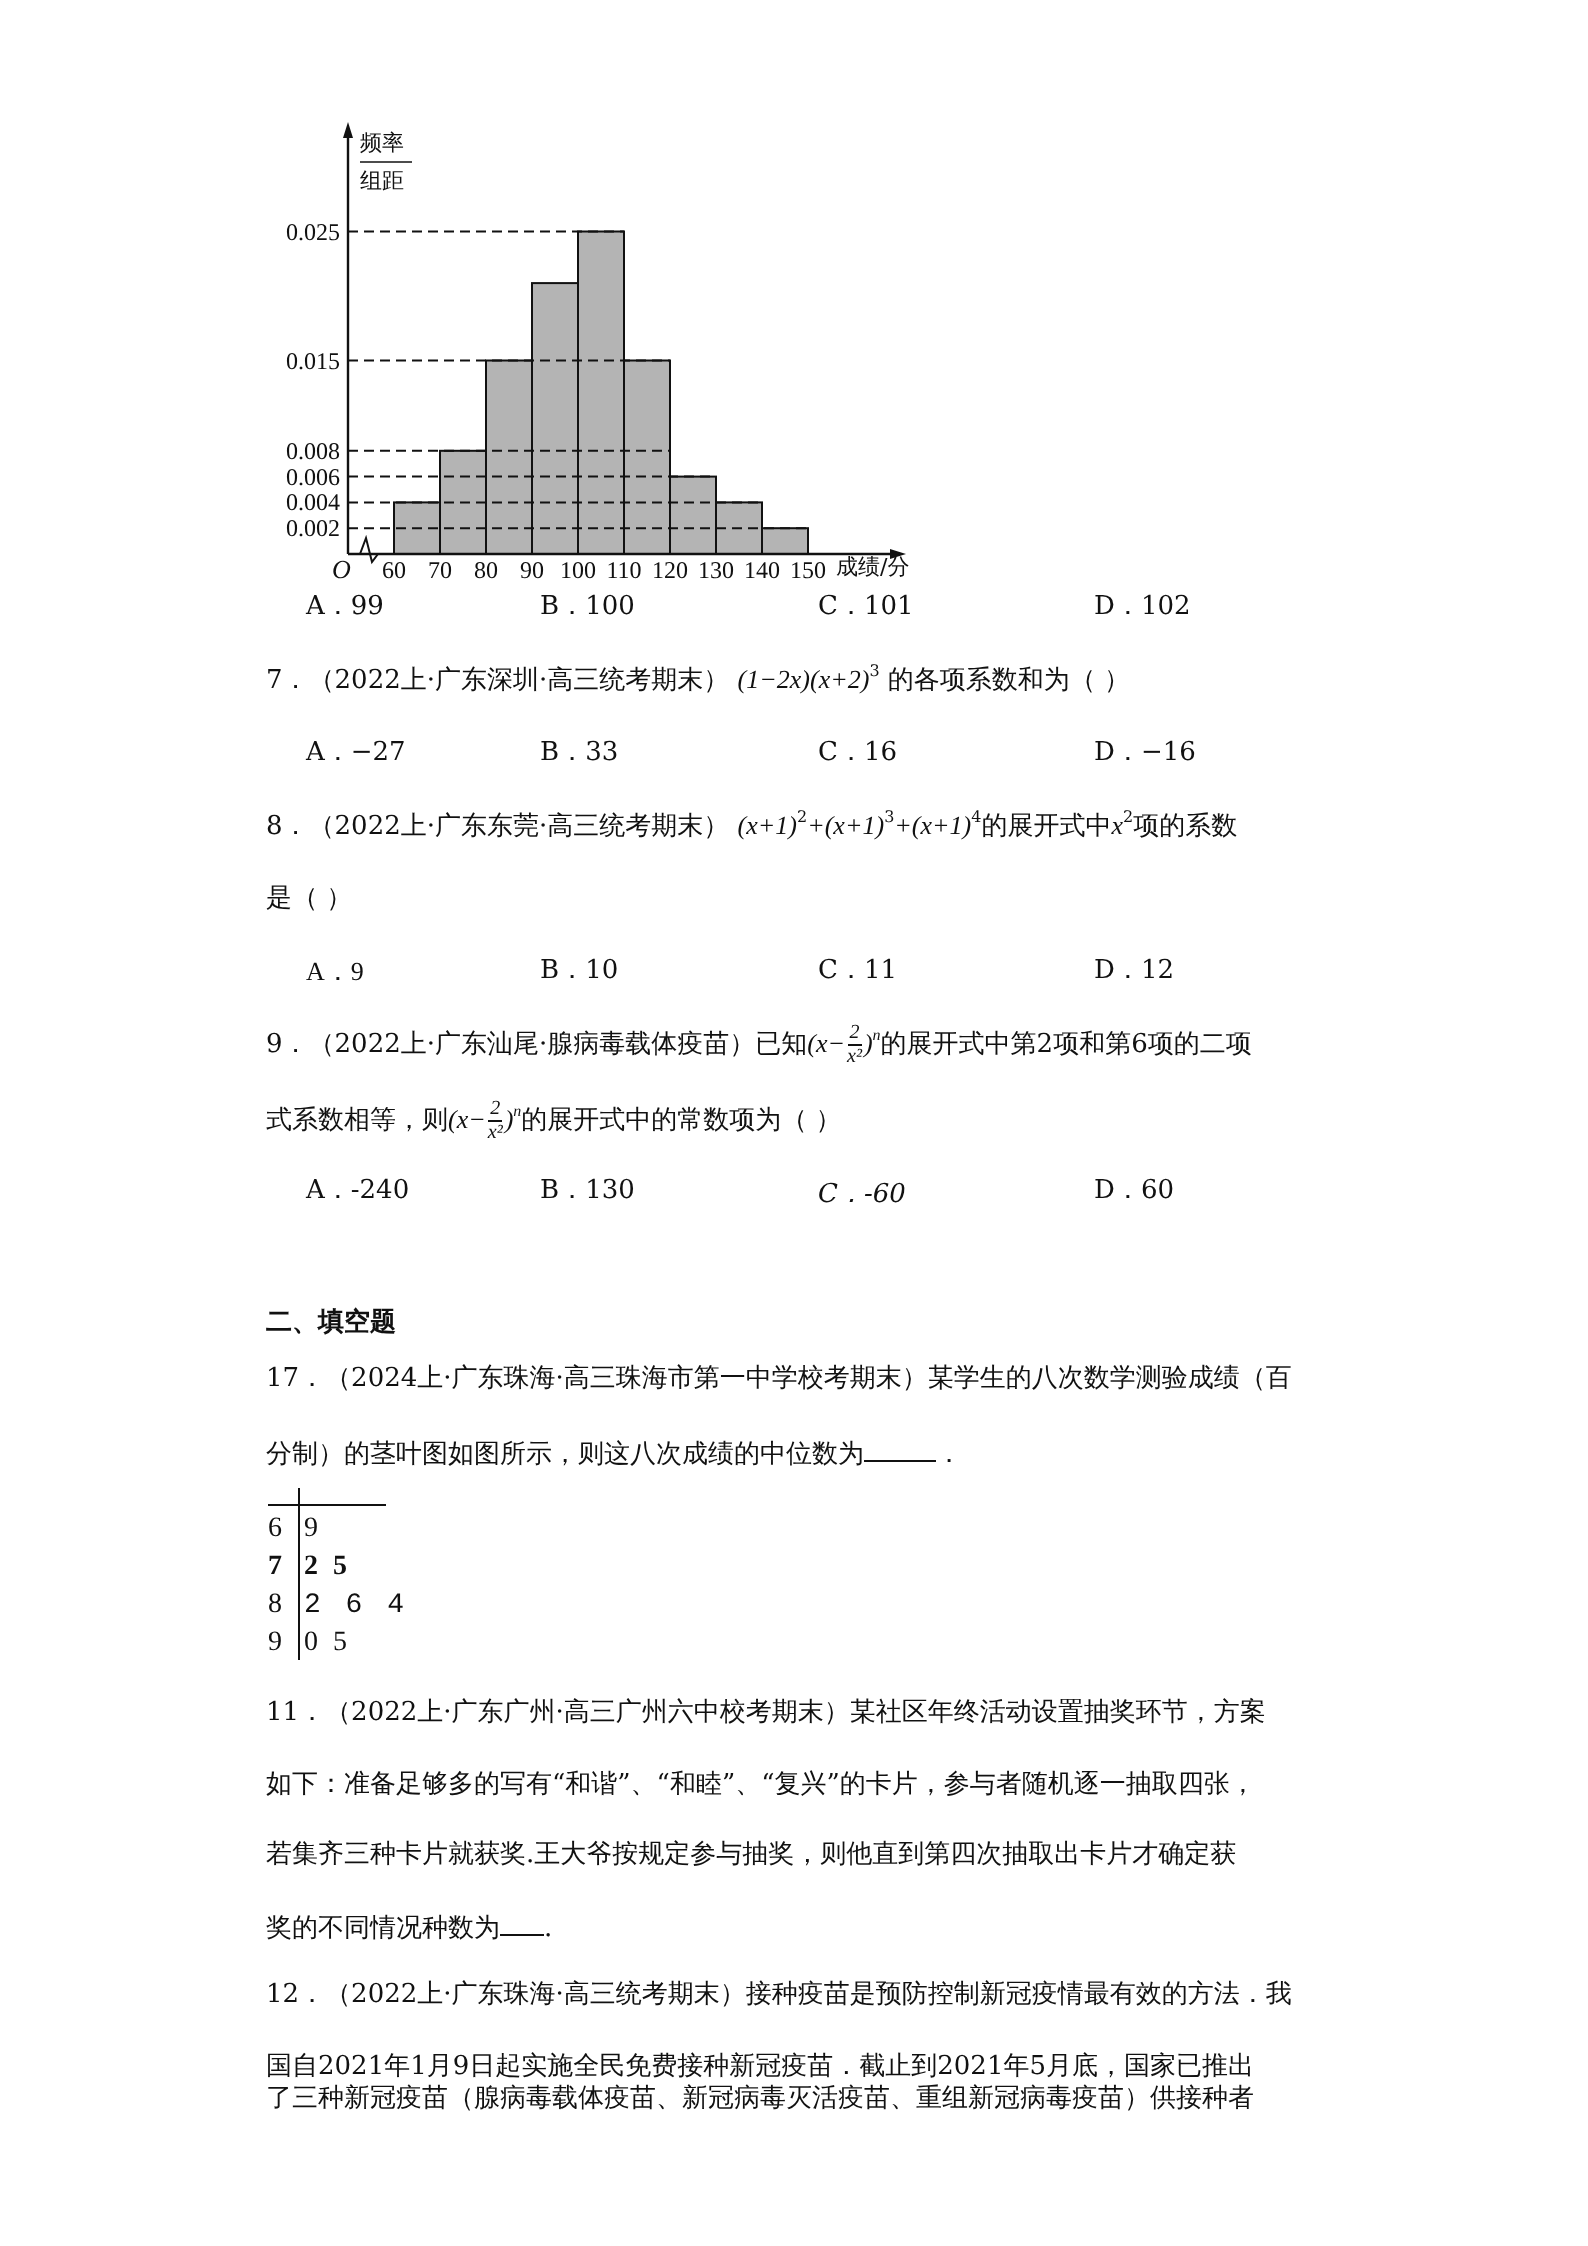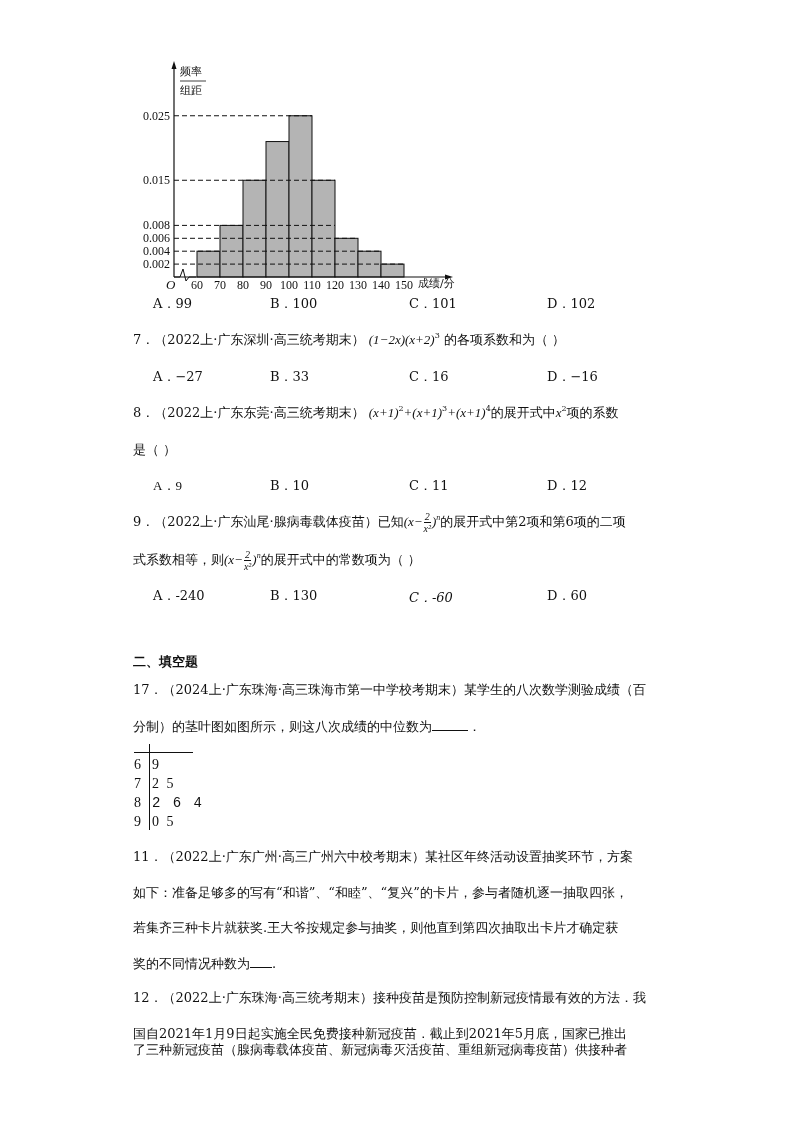--- a/index.html
+++ b/index.html
@@ -124,21 +124,21 @@
   <span>17．</span><span>（2024上·广东珠海·高三珠海市第一中学校考期末）</span><span>某学生的八次数学测验成绩（百</span>
 </div>
 <div class="line" style="top:716px;">
   <span>分制）的茎叶图如图所示，则这八次成绩的中位数为</span><span class="blank" style="width:36px;"></span><span>．</span>
 </div>
 
 <div class="stemleaf">
   <div class="abs" style="left:0; top:8px; width:59px; height:1px; background:#111;"></div>
   <div class="abs" style="left:15px; top:0; width:1px; height:86px; background:#111;"></div>
   <div class="sl-row" style="top:11px;"><span style="display:inline-block;width:14px;">6</span><span style="display:inline-block;padding-left:4px;white-space:pre;word-spacing:4px;">9</span></div>
-  <div class="sl-row" style="top:30px;"><span style="display:inline-block;width:14px;">7</span><span style="display:inline-block;padding-left:4px;white-space:pre;word-spacing:4px;">2 5</span></div>
+  <div class="sl-row" style="top:30px;font-weight:bold;"><span style="display:inline-block;width:14px;">7</span><span style="display:inline-block;padding-left:4px;white-space:pre;word-spacing:4px;">2 5</span></div>
   <div class="sl-row" style="top:49px;"><span style="display:inline-block;width:14px;">8</span><span style="display:inline-block;padding-left:4px;white-space:pre;word-spacing:4px;font-family:Liberation Mono, monospace;">2 6 4</span></div>
   <div class="sl-row" style="top:68px;"><span style="display:inline-block;width:14px;">9</span><span style="display:inline-block;padding-left:4px;white-space:pre;word-spacing:4px;">0 5</span></div>
 </div>
 
 <div class="line" style="top:847px;">
   <span>11．</span><span>（2022上·广东广州·高三广州六中校考期末）</span><span>某社区年终活动设置抽奖环节，方案</span>
 </div>
 <div class="line" style="top:883px;">如下：准备足够多的写有“和谐”、“和睦”、“复兴”的卡片，参与者随机逐一抽取四张，</div>
 <div class="line" style="top:918px;">若集齐三种卡片就获奖.王大爷按规定参与抽奖，则他直到第四次抽取出卡片才确定获</div>
 <div class="line" style="top:953px;">

